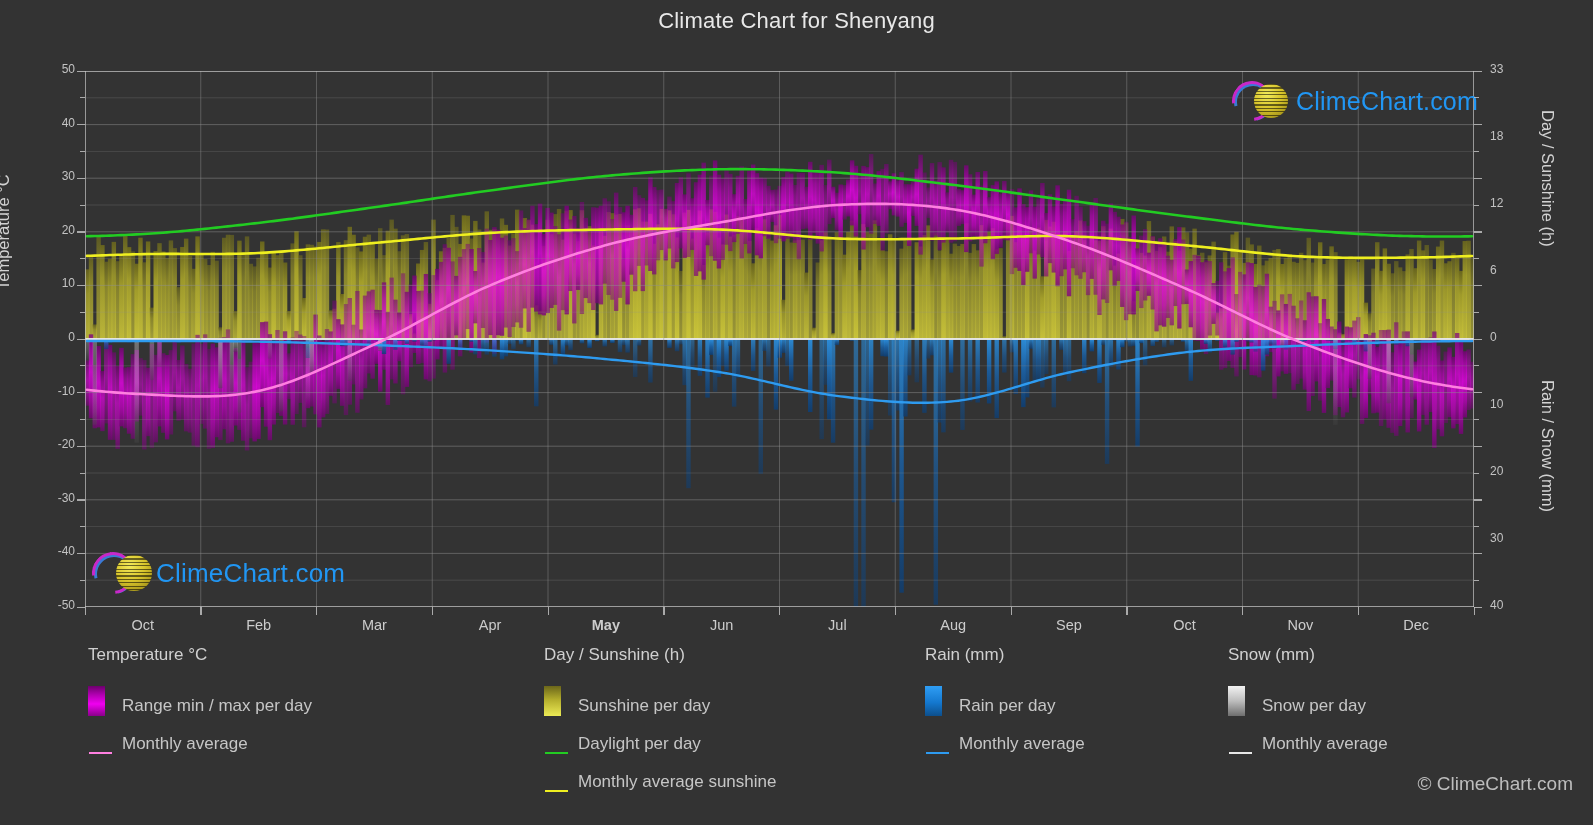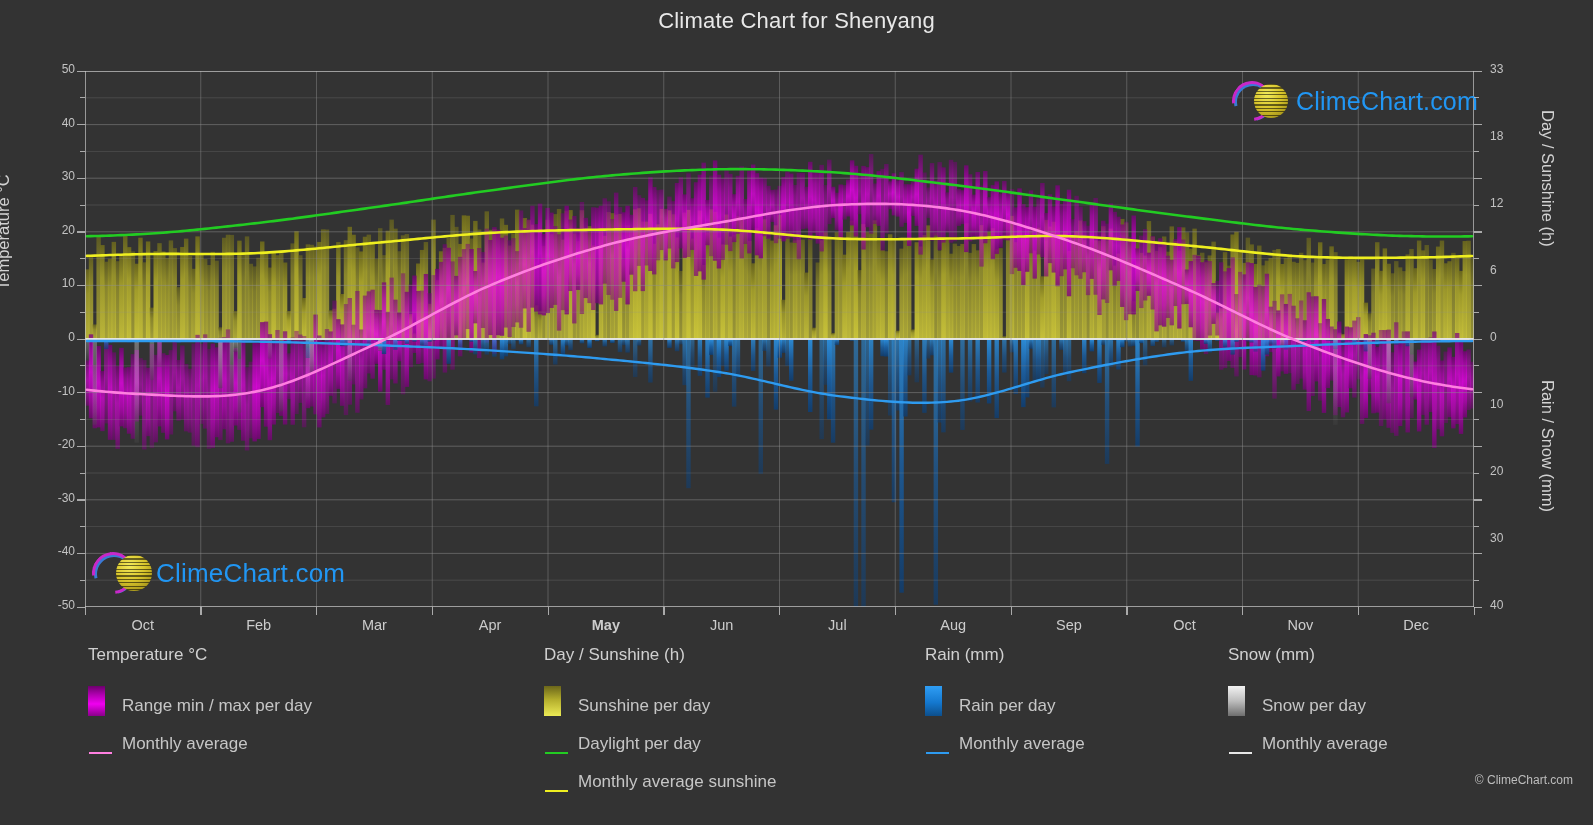--- a/index.html
+++ b/index.html
@@ -100,21 +100,21 @@
   .swatch-wrap{width:34px;display:flex;align-items:center;justify-content:flex-start;}
   .sw-box{width:17px;height:30px;display:block;}
   .sw-line{width:23px;height:2.5px;display:block;margin-left:1px;}
 
   #legend-col-temp{left:88px;}
   #legend-col-sun{left:544px;}
   #legend-col-rain{left:925px;}
   #legend-col-snow{left:1228px;}
 
   #copyright{
-    position:absolute;right:20px;top:773px;font-size:12px;color:#bdbdbd;text-align:right;
+    position:absolute;right:20px;top:773px;font-size:19px;color:#bdbdbd;text-align:right;
   }
 </style>
 </head>
 <body>
 
 <div id="stage">
 
   <div id="chart-title">Climate Chart for Shenyang</div>
 
   <div class="axis-title" id="y-left-title">Temperature °C</div>

